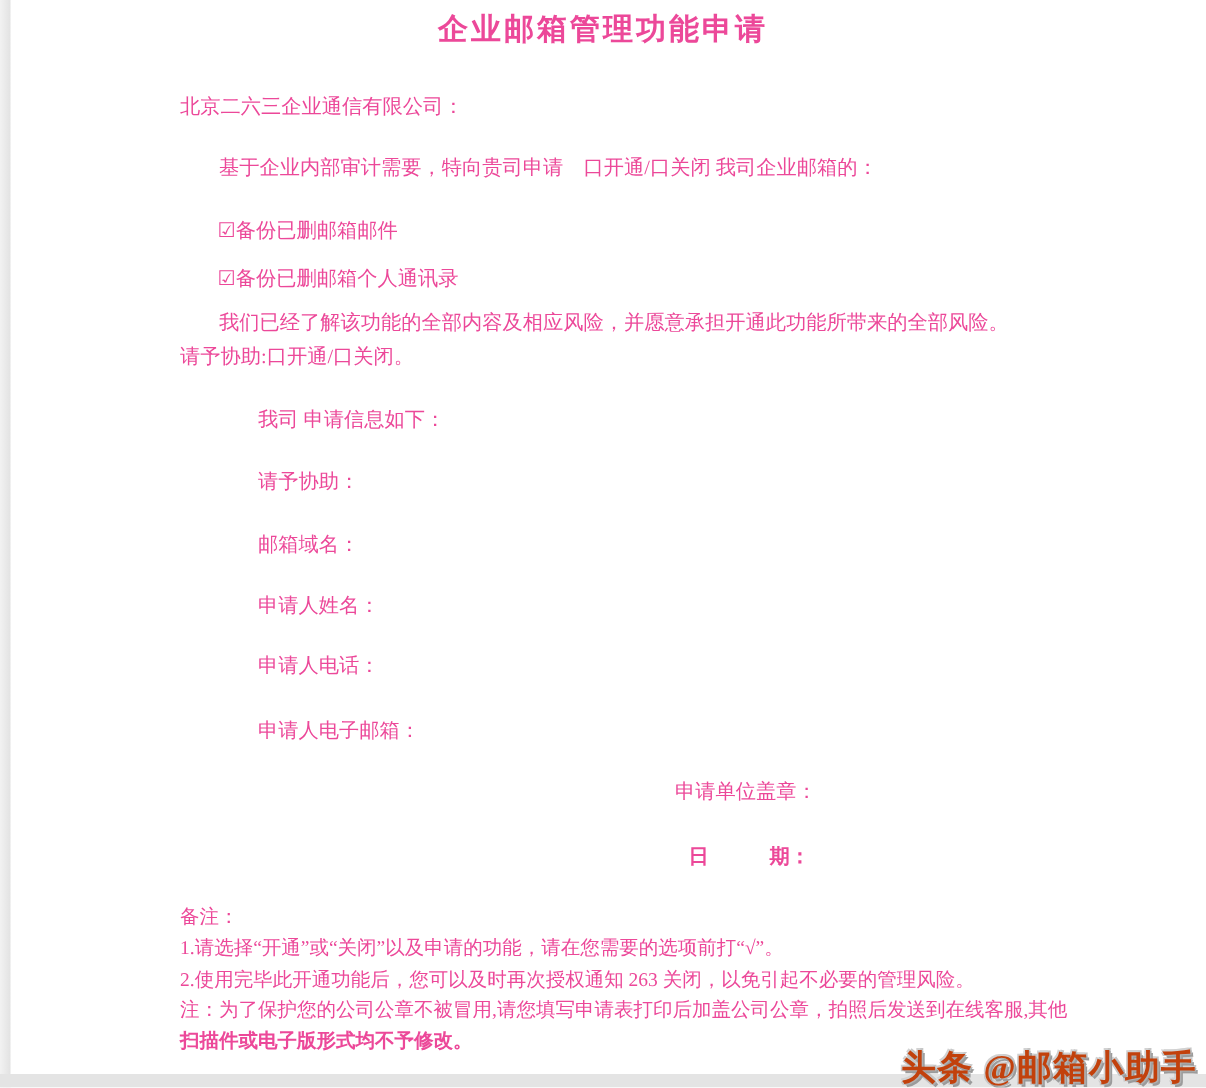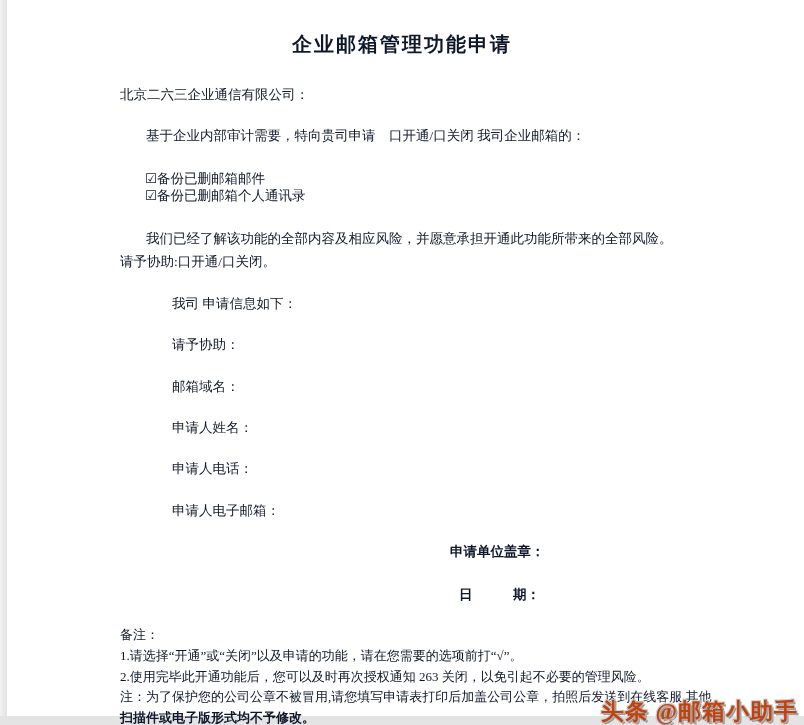--- a/index.html
+++ b/index.html
@@ -23,44 +23,43 @@
     position: absolute;
     left: 0; bottom: 0;
     width: 804px; height: 9px;
     background: #e4e4e4;
   }
   .line {
     position: absolute;
     white-space: pre;
     font-size: 13.5px;
     line-height: 1.25;
-    color: #0f172a;
-    margin-top: 24px;
+    color: #ec4899;
   }
   .doc-title {
     top: 8px; left: 0;
     width: 100%;
     text-align: center;
     font-size: 20px;
     font-weight: bold;
     letter-spacing: 2px;
   }
   .addressee   { top: 63px;  left: 120px; }
   .intro       { top: 104px; left: 146px; }
   .check-row-1 { top: 146px; left: 145px; }
-  .check-row-2 { top: 163px; left: 145px; }
+  .check-row-2 { top: 178px; left: 145px; }
   .risk        { top: 207px; left: 146px; }
   .assist      { top: 230px; left: 120px; }
   .info-header { top: 272px; left: 172px; }
   .field-1     { top: 313px; left: 172px; }
   .field-2     { top: 355px; left: 172px; }
   .field-3     { top: 396px; left: 172px; }
   .field-4     { top: 438px; left: 172px; font-family: Liberation Mono, monospace; }
   .field-5     { top: 479px; left: 172px; }
-  .stamp       { top: 520px; left: 450px; font-weight: bold; }
+  .stamp       { top: 520px; left: 450px; font-weight: normal; }
   .date        { top: 563px; left: 459px; font-weight: bold; }
   .notes-title { top: 603px; left: 120px; font-size: 13px; }
   .note-1      { top: 624px; left: 120px; font-size: 13px; }
   .note-2      { top: 645px; left: 120px; font-size: 13px; }
   .warn-1      { top: 665px; left: 120px; font-size: 13px; font-weight: normal; }
   .warn-2      { top: 686px; left: 120px; font-size: 13px; font-weight: bold; text-align: center; }
   .checkbox-glyph { font-family: "DejaVu Sans", sans-serif; }
   .watermark {
     position: absolute;
     top: 683px; right: 6px;

